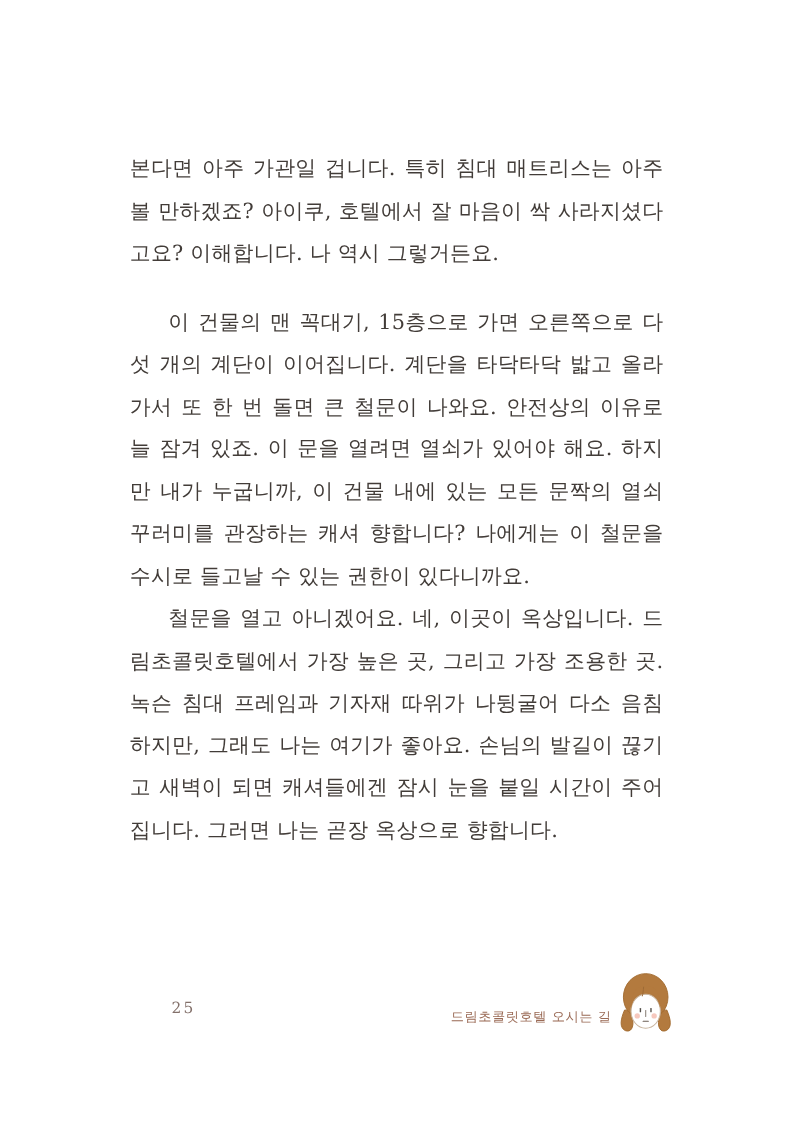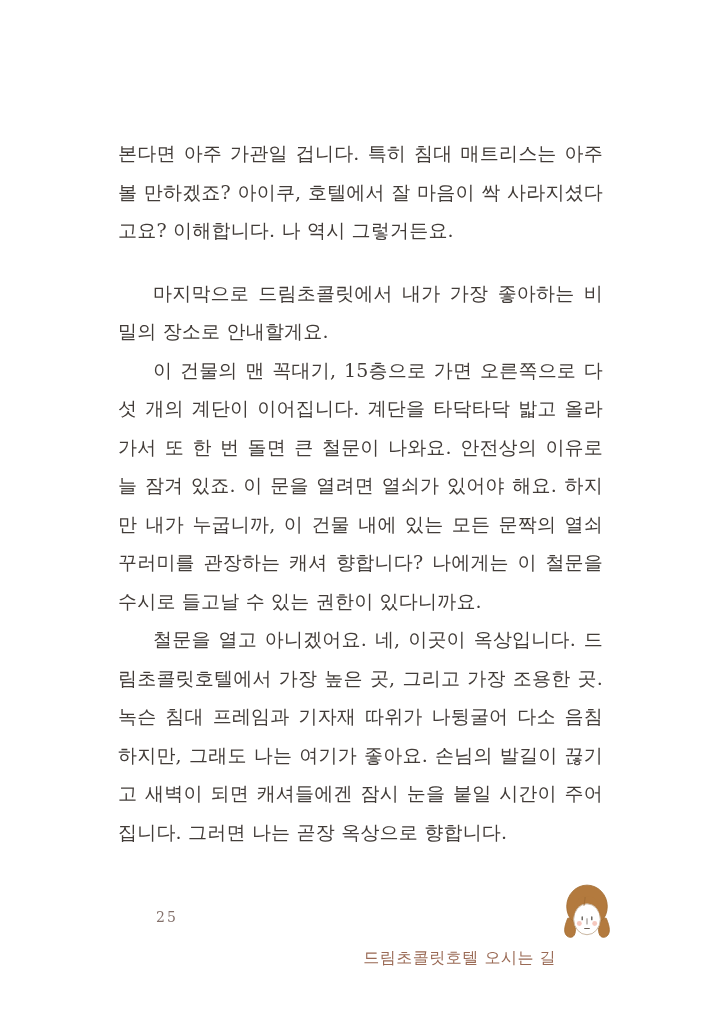--- a/index.html
+++ b/index.html
@@ -32,44 +32,43 @@
   .folio {
     position: absolute;
     left: 156px;
     top: 909px;
     font-size: 14px;
     letter-spacing: 2px;
     color: #83706a;
   }
   .running-title {
     position: absolute;
-    top: 948px;
+    top: 916px;
     right: 162px;
-    font-size: 16px;
+    font-size: 12px;
     color: #9a6a55;
     letter-spacing: 0.5px;
     white-space: nowrap;
   }
   .mascot {
     position: absolute;
     left: 560px;
     top: 883px;
     width: 54px;
     height: 64px;
   }
   .mascot svg { display: block; width: 100%; height: 100%; }
 </style>
 </head>
 <body>
 
 <div class="page">
 
   <main class="body-text">
     <p class="para gap-after">본다면 아주 가관일 겁니다. 특히 침대 매트리스는 아주 볼 만하겠죠? 아이쿠, 호텔에서 잘 마음이 싹 사라지셨다고요? 이해합니다. 나 역시 그렇거든요.</p>
-    <p class="para indent">마지막으로 드림초콜릿에서 내가 가장 좋아하는 비밀의 장소로 안내할게요.</p>
     <p class="para indent">이 건물의 맨 꼭대기, 15층으로 가면 오른쪽으로 다섯 개의 계단이 이어집니다. 계단을 타닥타닥 밟고 올라가서 또 한 번 돌면 큰 철문이 나와요. 안전상의 이유로 늘 잠겨 있죠. 이 문을 열려면 열쇠가 있어야 해요. 하지만 내가 누굽니까, 이 건물 내에 있는 모든 문짝의 열쇠 꾸러미를 관장하는 캐셔 향합니다? 나에게는 이 철문을 수시로 들고날 수 있는 권한이 있다니까요.</p>
     <p class="para indent">철문을 열고 아니겠어요. 네, 이곳이 옥상입니다. 드림초콜릿호텔에서 가장 높은 곳, 그리고 가장 조용한 곳. 녹슨 침대 프레임과 기자재 따위가 나뒹굴어 다소 음침하지만, 그래도 나는 여기가 좋아요. 손님의 발길이 끊기고 새벽이 되면 캐셔들에겐 잠시 눈을 붙일 시간이 주어집니다. 그러면 나는 곧장 옥상으로 향합니다.</p>
   </main>
 
   <span class="folio">25</span>
 
   <span class="running-title">드림초콜릿호텔 오시는 길</span>
 
   <span class="mascot">
     <svg viewBox="0 0 50 60" xmlns="http://www.w3.org/2000/svg">

